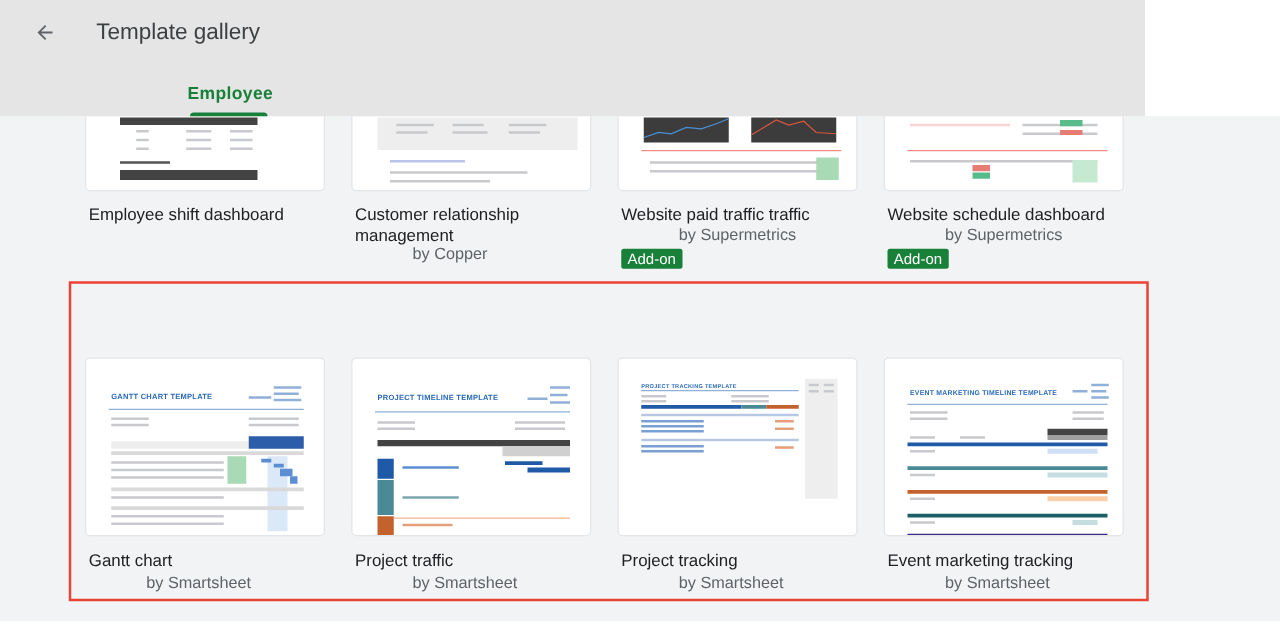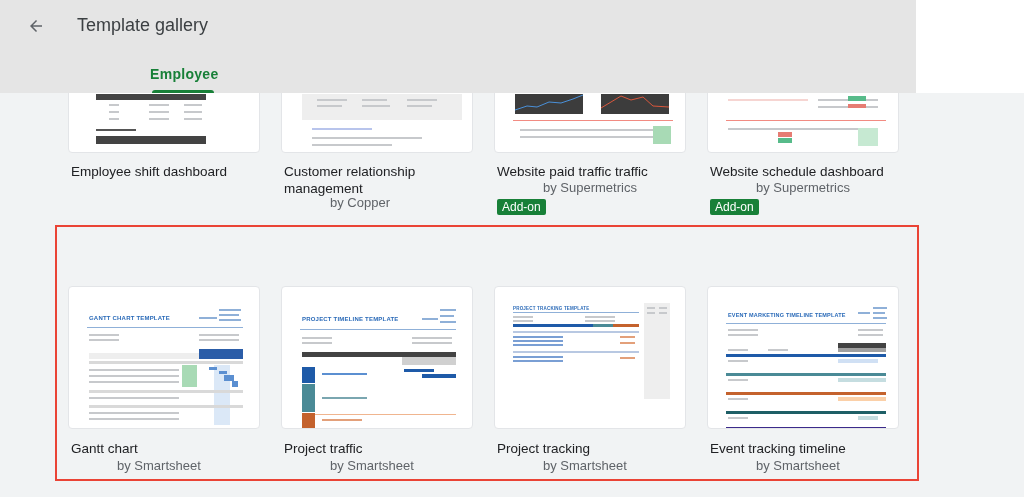--- a/index.html
+++ b/index.html
@@ -238,17 +238,17 @@
       <div class="txt" style="left:20px; top:92px; width:20px;"></div>
         <div class="bar" style="left:130px; top:91px; width:48px; height:4px; background:#c5dde0;"></div>
       <div class="bar" style="left:18px; top:105px; width:160px; height:3px; background:#c4622d;"></div>
       <div class="txt" style="left:20px; top:111px; width:20px;"></div>
         <div class="bar" style="left:130px; top:110px; width:48px; height:4px; background:#fbd0a8;"></div>
       <div class="bar" style="left:18px; top:124px; width:160px; height:3px; background:#1e5f66;"></div>
       <div class="txt" style="left:20px; top:130px; width:20px;"></div>
         <div class="bar" style="left:150px; top:129px; width:20px; height:4px; background:#c5dde0;"></div>
       <div class="bar" style="left:18px; top:140px; width:160px; height:3px; background:#3b2a8a;"></div>
     </div>
-    <div class="card-title" style="top:154px;">Event tracking timeline</div>
+    <div class="card-title" style="top:154px;">Event marketing tracking</div>
     <div class="card-sub" style="top:172px;">by Smartsheet</div>
   </div>
 
 </div>
 
 </body></html>

